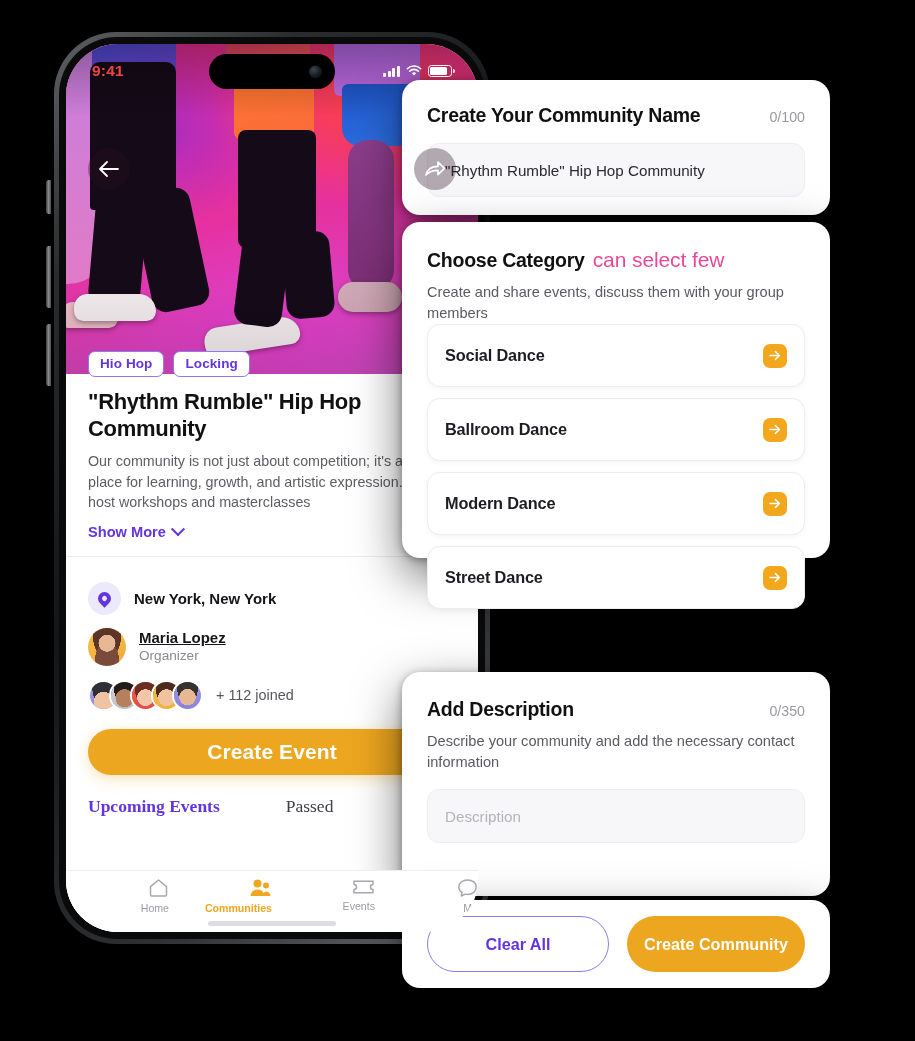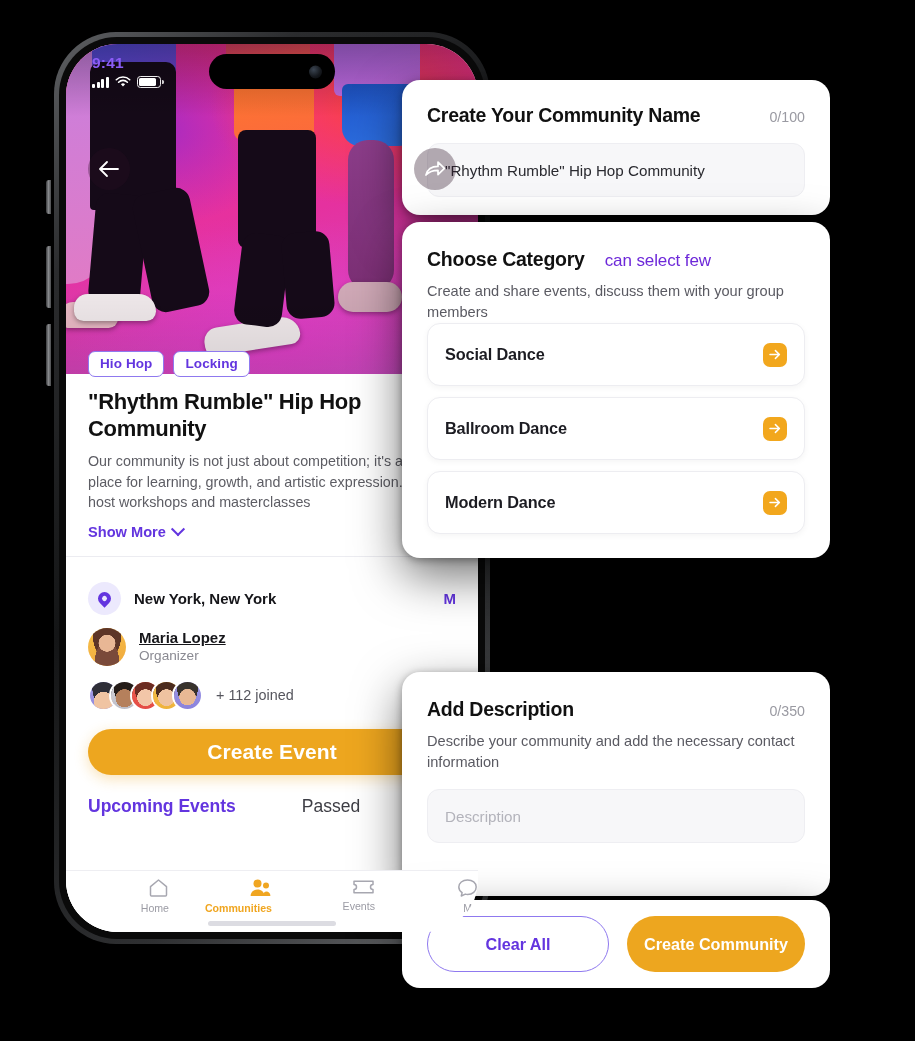--- a/index.html
+++ b/index.html
@@ -44,21 +44,21 @@
       radial-gradient(ellipse 70% 52% at 50% 88%, rgba(225,60,200,.85), transparent 70%),
       linear-gradient(168deg,#ef2d8c 0%,#f0309a 26%,#e5319f 52%,#d93fb6 74%,#c758c9 100%);
   }
   .leg { position: absolute; background: #150a18; border-radius: 14px; }
   .shoe { position: absolute; background: #efe8ea; border-radius: 14px 18px 10px 10px; box-shadow: 0 2px 5px rgba(0,0,0,.35); }
   .torso { position: absolute; border-radius: 10px 10px 6px 6px; }
   #hero-vig { position:absolute; inset:0; background: linear-gradient(180deg, rgba(0,0,0,.30) 0%, rgba(0,0,0,0) 22%, rgba(0,0,0,0) 74%, rgba(0,0,0,.10) 100%); }
 
   
   #status { position: absolute; top: 10px; left: 0; right: 0; height: 34px; z-index: 6;
-    display: flex; align-items: flex-start; justify-content: space-between; padding: 0 26px; color: #8b5cf6; flex-direction: column; }
+    display: flex; align-items: center; justify-content: space-between; padding: 0 26px; color: #ef4444; }
   #clock { font-size: 15.5px; font-weight: 700; letter-spacing: .2px; }
   #status-right { display: flex; align-items: center; gap: 6px; }
   .bars { display: flex; align-items: flex-end; gap: 1.7px; height: 11px; }
   .bars i { display: block; width: 3px; background: #fff; border-radius: 1px; }
   .bars i:nth-child(1){height:4px} .bars i:nth-child(2){height:6px}
   .bars i:nth-child(3){height:8.5px} .bars i:nth-child(4){height:11px}
   .batt { width: 24px; height: 12px; border: 1.6px solid rgba(255,255,255,.92); border-radius: 3.4px; position: relative; }
   .batt::after { content:''; position:absolute; left:1.4px; top:1.4px; bottom:1.4px; width:17px; background:#fff; border-radius:1.6px; }
   .batt::before { content:''; position:absolute; right:-3.6px; top:3.4px; width:2px; height:4px; background:rgba(255,255,255,.8); border-radius:0 1.5px 1.5px 0; }
 
@@ -105,21 +105,21 @@
   #joined-row { display:flex; align-items:center; padding-top: 14px; }
   #stack { display:flex; }
   .stack-av { width:31px; height:31px; border-radius:50%; border:2.2px solid #fff; margin-left:-10px; overflow:hidden; position:relative; }
   .stack-av:first-child { margin-left:0; }
   #joined-text { margin-left:13px; font-size:14.4px; color:#55555d; }
 
   #create-event { margin-top: 18px; height:46px; border-radius:25px; background:#eda61f; color:#fff;
     display:flex; align-items:center; justify-content:center; font-size:21px; font-weight:700; letter-spacing:.1px;
     box-shadow: 0 4px 14px rgba(237,166,31,.32); }
 
-  #ev-tabs { display:flex; align-items:center; padding-top: 21px; }
+  #ev-tabs { display:flex; align-items:center; padding-top: 21px; font-family: Liberation Serif, serif; }
   #tab-upcoming { color:#6335df; font-size:17.5px; font-weight:700; }
   #tab-passed { color:#3d3d44; font-size:17.5px; margin-left: 66px; }
 
   
   #bottom-nav { position:absolute; left:0; right:0; bottom:0; height:62px; background:#fff;
     border-top:1px solid #eeeef2; display:flex; align-items:flex-start; padding-top:7px; z-index: 8; }
   .nav-item { flex:1; display:flex; flex-direction:column; align-items:flex-end; gap:4px; }
   .nav-label { font-size:10.6px; color:#9b9ba4; }
   .nav-item.active .nav-label { color:#f0a621; font-weight:700; }
   #home-indicator { position:absolute; bottom:6px; left:50%; transform:translateX(-50%);
@@ -129,21 +129,21 @@
   .card { position:absolute; background:#fff; border-radius:18px;
     box-shadow: 0 18px 48px rgba(0,0,0,.55), 0 2px 8px rgba(0,0,0,.35); }
   #card-name { left:402px; top:80px; width:428px; height:135px; padding: 24px 25px 0; }
   #card-cat  { left:402px; top:222px; width:428px; height:336px; padding: 26px 25px 0; }
   #card-desc { left:402px; top:672px; width:428px; height:224px; padding: 26px 25px 0; }
   #card-act  { left:402px; top:900px; width:428px; height:88px; padding: 0 25px;
     display:flex; align-items:center; gap:18px; }
 
   .card-head { display:flex; align-items:baseline; }
   .card-title { font-size:19.5px; font-weight:700; color:#111; letter-spacing:-.25px; }
-  .card-title-sub { font-size:17px; color:#6d28d9; font-weight:400; margin-left:20px; letter-spacing:-.1px; }
+  .card-title-sub { font-size:21px; color:#ec4899; font-weight:400; margin-left:8px; letter-spacing:-.1px; }
   .counter { margin-left:auto; font-size:14.2px; color:#9a9aa2; }
   .card-sub { margin-top:10px; font-size:14.6px; line-height:21px; color:#5a5a62; }
 
   .field { margin-top:16px; height:54px; background:#f7f7f9; border:1px solid #eeeef2; border-radius:12px;
     display:flex; align-items:center; padding: 0 17px; font-size:15.2px; color:#2a2a30; }
   .field.placeholder { color:#b3b3bb; }
 
   .cat-list { display:flex; flex-direction:column; gap:11px; }
   .cat-item { height:63px; background:#fff; border:1px solid #ededf1; border-radius:13px;
     display:flex; align-items:center; padding: 0 17px; box-shadow: 0 2px 6px rgba(0,0,0,.045); }
@@ -357,20 +357,28 @@
         </div>
       </div>
       <div class="cat-item">
         <div class="cat-label">Modern Dance</div>
         <div class="cat-arrow">
           <svg width="12" height="11" viewBox="0 0 12 11">
               <path d="M1 5.5h9M6.4 1.6 10.4 5.5 6.4 9.4" stroke="#fff" stroke-width="1.5" fill="none" stroke-linecap="round" stroke-linejoin="round"></path>
             </svg>
         </div>
       </div>
+      <div class="cat-item">
+        <div class="cat-label">Street Dance</div>
+        <div class="cat-arrow">
+          <svg width="12" height="11" viewBox="0 0 12 11">
+              <path d="M1 5.5h9M6.4 1.6 10.4 5.5 6.4 9.4" stroke="#fff" stroke-width="1.5" fill="none" stroke-linecap="round" stroke-linejoin="round"></path>
+            </svg>
+        </div>
+      </div>
     </div>
   </div>
 
   <div class="card" id="card-desc">
     <div class="card-head">
       <div class="card-title">Add Description</div>
       <div class="counter">0/350</div>
     </div>
     <div class="card-sub">Describe your community and add the necessary contact information</div>
     <div class="field placeholder">Description</div>

